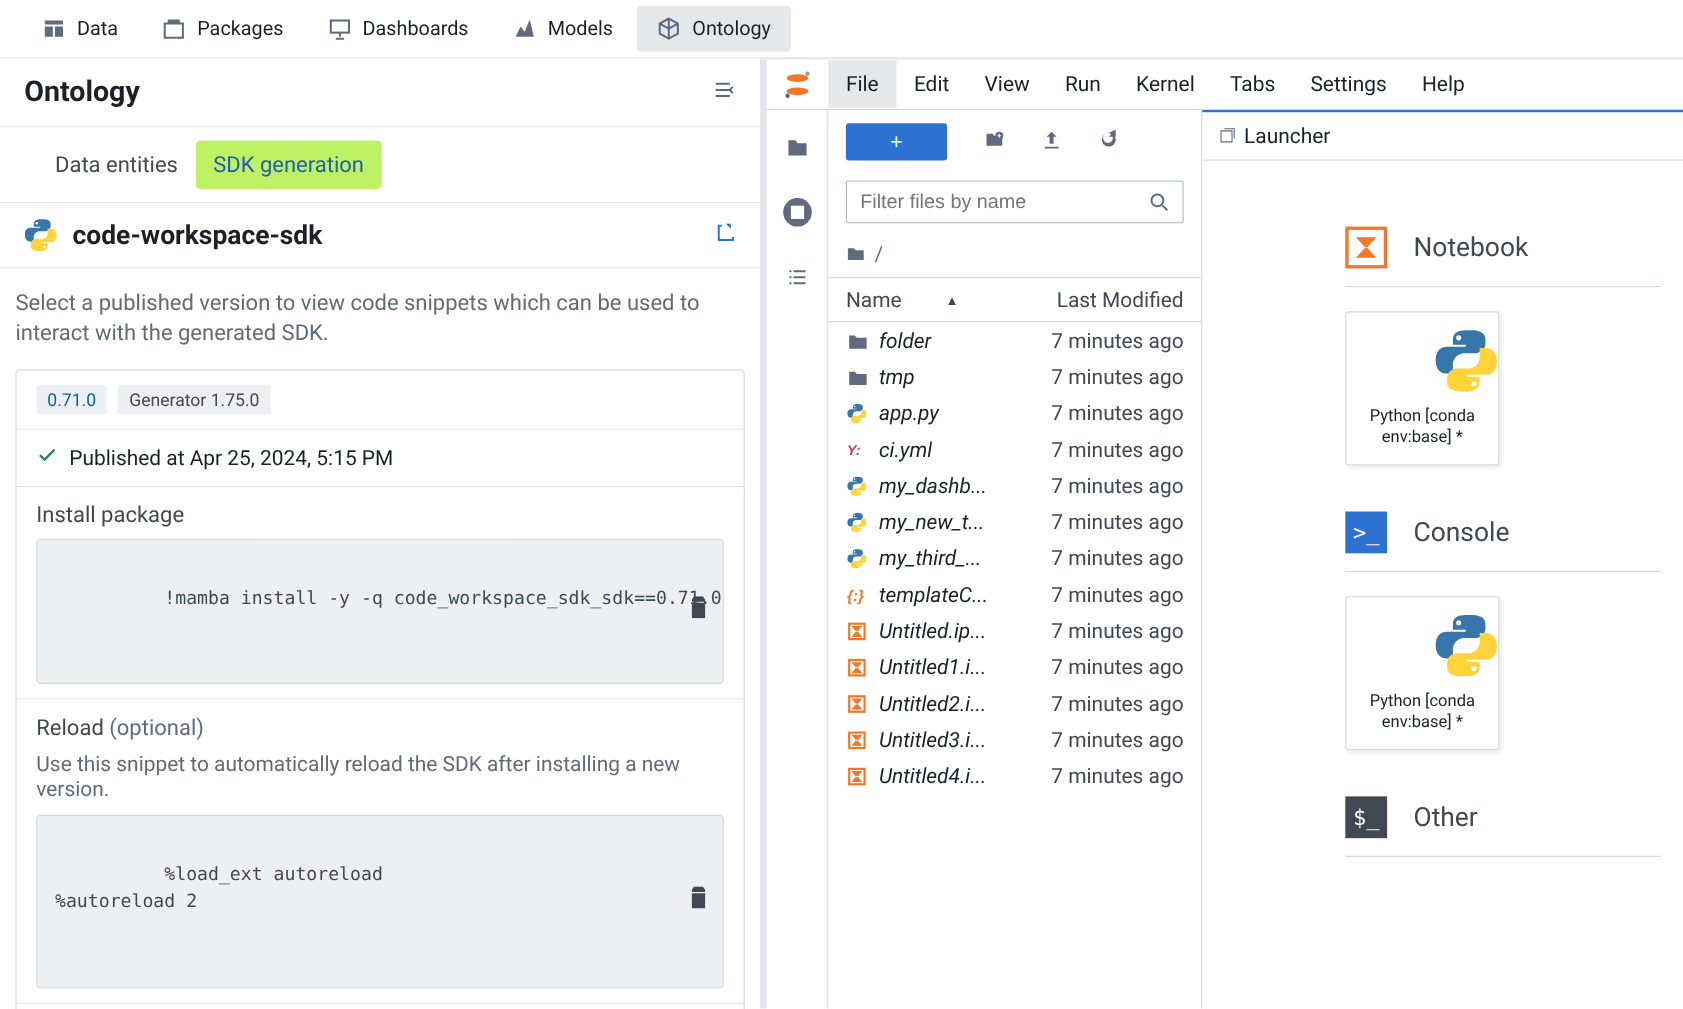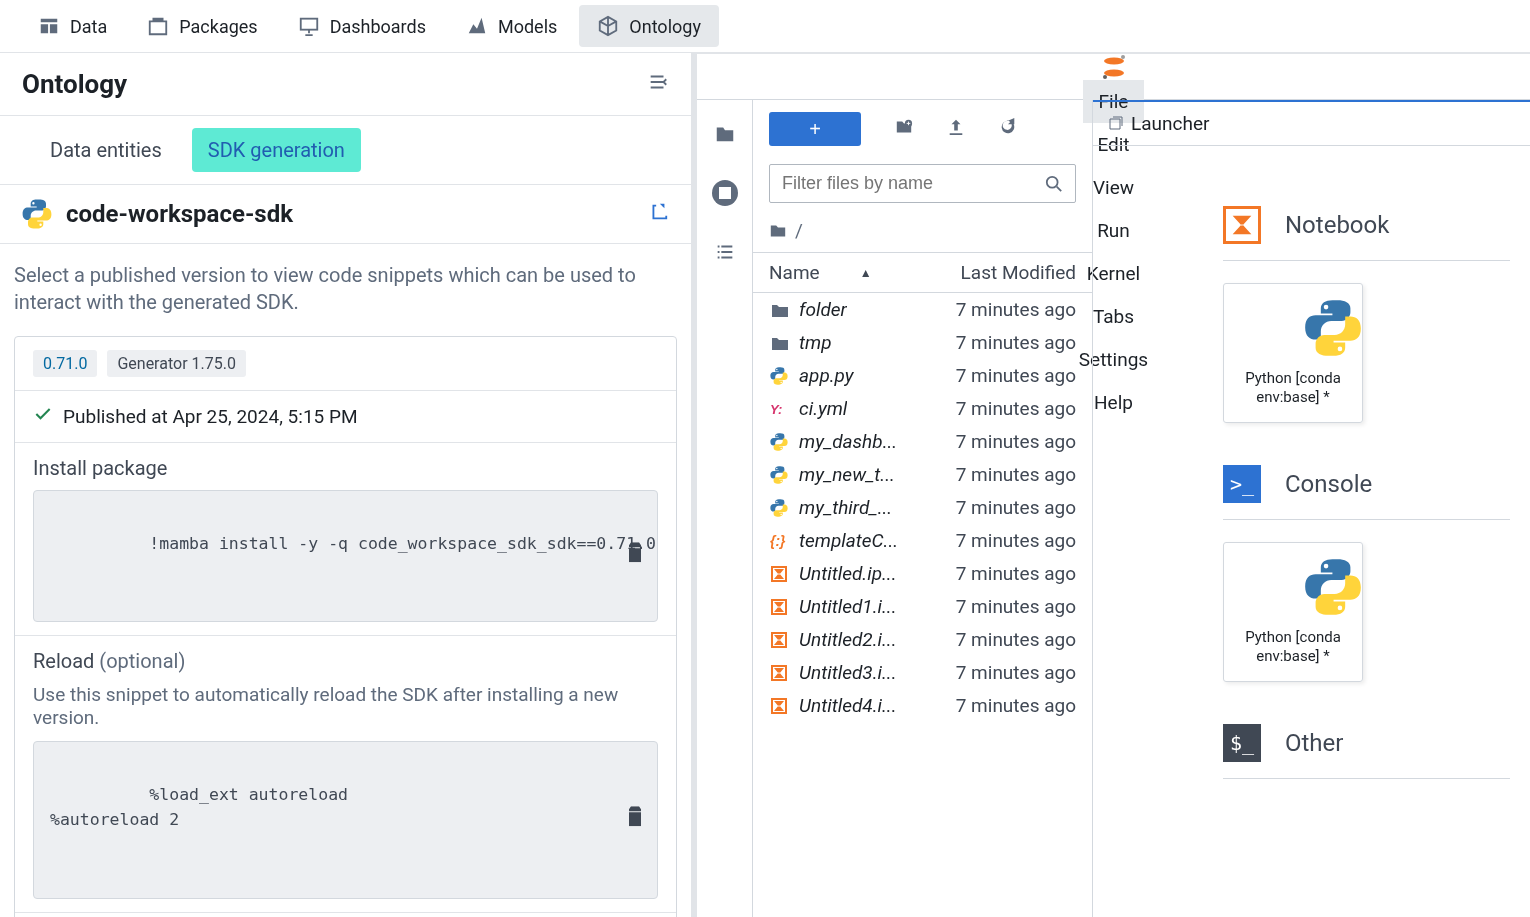--- a/index.html
+++ b/index.html
@@ -60,33 +60,32 @@
     border-bottom: 1px solid #e1e4e8;
   }
   .ontology-header h2 {
     font-size: 26px;
     font-weight: 700;
   }
   .collapse-icon svg { width: 22px; height: 22px; fill: #5f6b7c; }
   
   .tabs-row {
     display: flex;
-    gap: 14px;
     padding: 12px 22px 12px 34px;
     border-bottom: 1px solid #e1e4e8;
   }
   .tab-item {
     padding: 10px 16px;
     border-radius: 4px;
     font-size: 20px;
     cursor: pointer;
     color: #404854;
   }
   .tab-item.active {
-    background: #5eead4;
+    background: #bef264;
     color: #215db0;
   }
   
   .sdk-header {
     display: flex;
     align-items: center;
     justify-content: space-between;
     padding: 14px 22px;
     border-bottom: 1px solid #e1e4e8;
   }
@@ -177,21 +176,20 @@
     display: flex;
     flex-direction: column;
     border-top: 1px solid #e1e4e8;
   }
   .jupyter-menubar {
     display: flex;
     align-items: center;
     gap: 0;
     height: 46px;
     border-bottom: 1px solid #d3d8de;
-    flex-direction: column;
   }
   .jupyter-logo {
     width: 56px;
     display: flex;
     align-items: center;
     justify-content: center;
   }
   .jupyter-logo svg { width: 26px; height: 26px; }
   .jupyter-menu-item {
     padding: 10px 16px;

